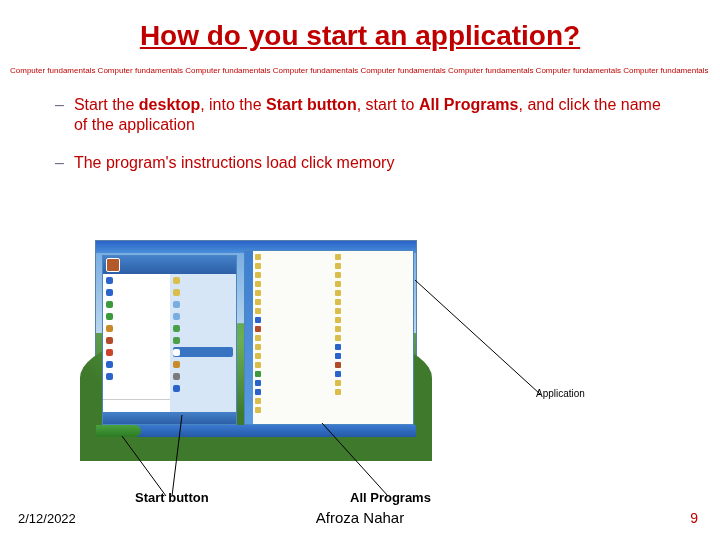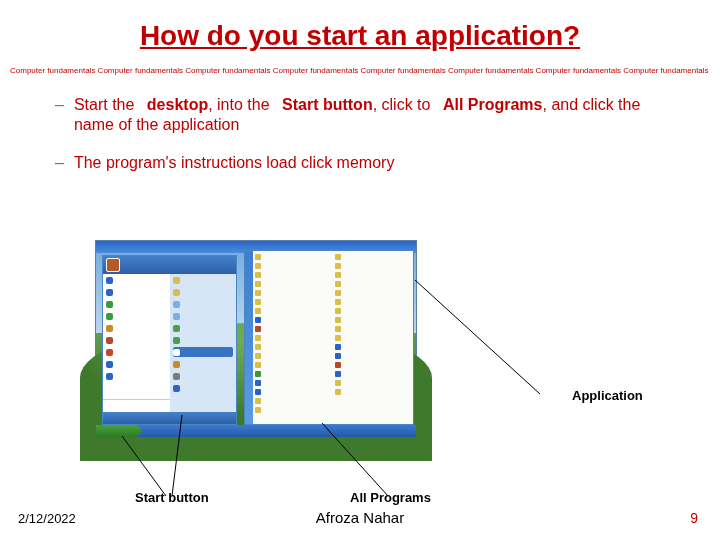--- a/index.html
+++ b/index.html
@@ -46,21 +46,20 @@
     margin-top: 1px;
   }
   .btxt {
     color: #c00000;
     font-size: 16px;
     line-height: 1.25;
     flex: 1;
   }
   .btxt b {
     font-weight: bold;
-    margin-left: 8px;
   }
   .figure {
     position: absolute;
     left: 95px;
     top: 240px;
     width: 322px;
     height: 198px;
     background: linear-gradient(#4a8ed9 0%, #4a8ed9 6%, #7db96a 6%, #3f7a2c 92%, #3f7a2c 94%, #2b5ba8 94%);
     border: 1px solid #5a7fa8;
     box-sizing: border-box;
@@ -202,24 +201,24 @@
     align-items: center;
   }
   .flyout .row .ic {
     width: 6px; height: 6px;
     margin-right: 2px;
     border-radius: 1px;
   }
 
   .callout-app {
     position: absolute;
-    left: 572px;
+    left: 536px;
     top: 388px;
-    font-size: 13px;
-    font-weight: bold;
+    font-size: 10px;
+    font-weight: normal;
   }
   .callout-start {
     position: absolute;
     left: 135px;
     top: 490px;
     font-size: 13px;
     font-weight: bold;
   }
   .callout-all {
     position: absolute;
@@ -261,21 +260,21 @@
 <body>
 
 <div class="title">How do you start an application?</div>
 
 <div class="repeat-band" id="repeat-band">Computer fundamentals Computer fundamentals Computer fundamentals Computer fundamentals Computer fundamentals Computer fundamentals Computer fundamentals Computer fundamentals </div>
 
 <div class="bullets">
   <div class="b">
     <div class="dash">–</div>
     <div class="btxt">
-      <span>Start the </span><b>desktop</b><span>, into the </span><b>Start button</b><span>, click to </span><b>All Programs</b><span>, and click the name of the application</span>
+      <span>Start the </span><b>desktop</b><span>, into the </span><b>Start button</b><span>, start to </span><b>All Programs</b><span>, and click the name of the application</span>
     </div>
   </div>
   <div class="b">
     <div class="dash">–</div>
     <div class="btxt">The program's instructions load click memory</div>
   </div>
 </div>
 
 <div class="figure">
   <div class="titlebar"></div>

